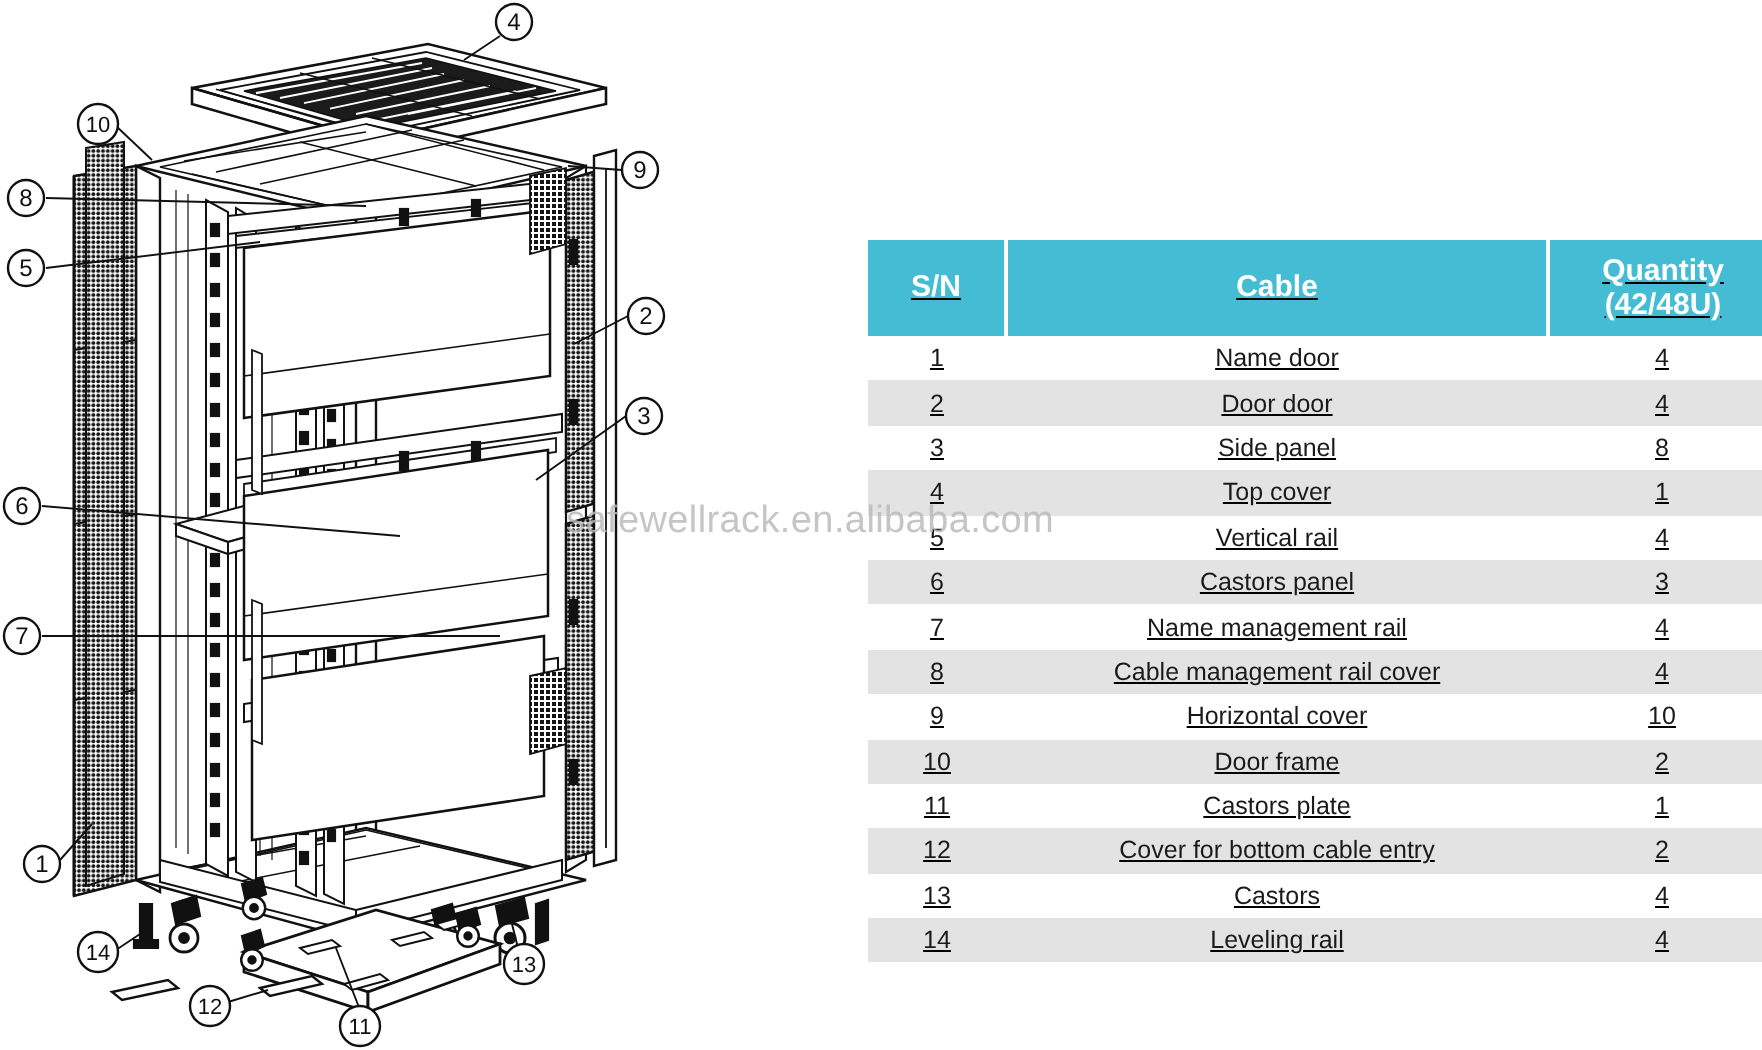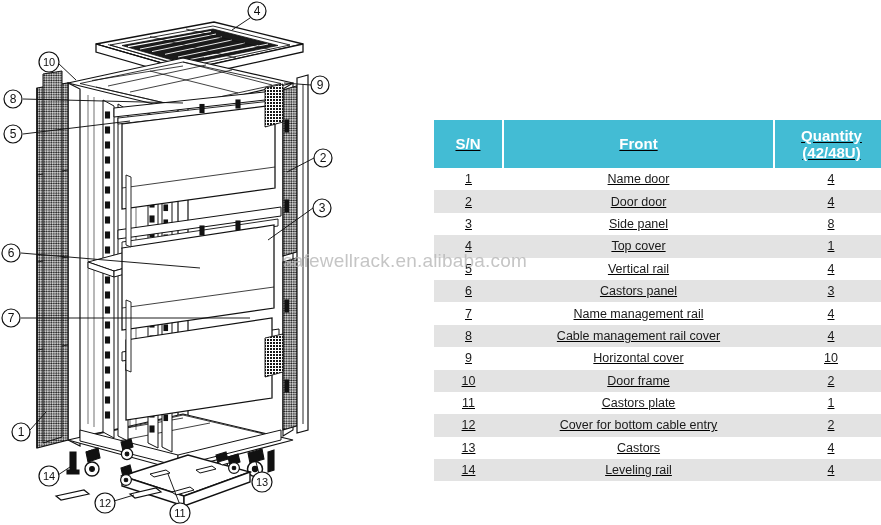--- a/index.html
+++ b/index.html
@@ -441,21 +441,21 @@
 <div id="parts-table-wrap">
   <table class="parts">
     <colgroup>
       <col class="c-sn">
         <col class="c-name">
         <col class="c-qty">
     </colgroup>
     <thead>
       <tr>
         <th>S/N</th>
-        <th>Front</th>
+        <th>Cable</th>
         <th>
           <span class="qty-l1">Quantity</span>
           <span class="qty-l2">(42/48U)</span>
         </th>
       </tr>
     </thead>
     <tbody id="parts-body">
         <tr class="odd">
           <td>1</td>
           <td>Name door</td>

